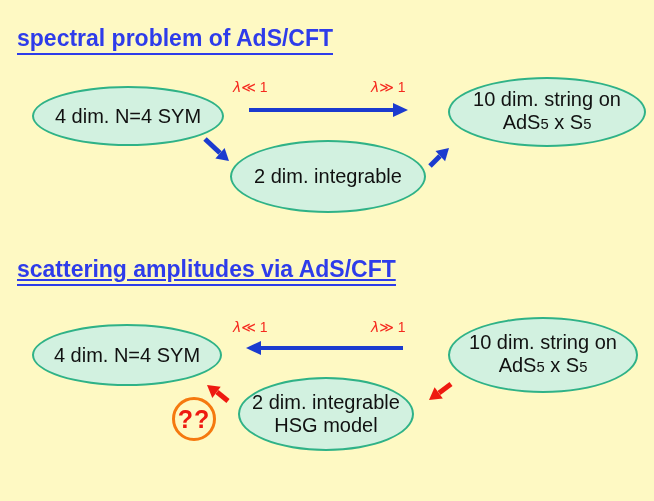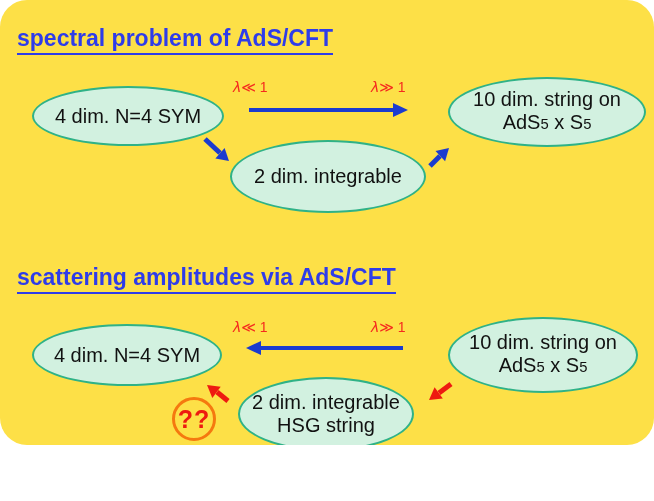--- a/index.html
+++ b/index.html
@@ -1,37 +1,36 @@
 <!DOCTYPE html>
 <html><head>
 <meta charset="utf-8">
 <style>
   html, body { margin: 0; padding: 0; background: #ffffff; }
   .slide {
     position: relative;
     width: 654px;
-    height: 445px;
-    background: #fde047;
+    height: 501px;
+    background: #fef9c3;
     font-family: "Liberation Sans", "DejaVu Sans", sans-serif;
     overflow: hidden;
-    border-radius: 27px;
   }
   .heading {
     position: absolute;
     margin: 0;
     font-size: 23px;
     font-weight: 600;
     color: #2e3cea;
     border-bottom: 2px solid #2e3cea;
     padding-bottom: 1px;
     letter-spacing: 0px;
     white-space: nowrap;
   }
   .heading.h1 { left: 17px; top: 25px; }
-  .heading.h2 { left: 17px; top: 264px; }
+  .heading.h2 { left: 17px; top: 256px; text-decoration: underline; }
   .ellipse {
     position: absolute;
     background: #d2f1e0;
     border: 2px solid #2fb287;
     border-radius: 50%;
     display: flex;
     align-items: center;
     justify-content: center;
     text-align: center;
     color: #111111;
@@ -117,21 +116,21 @@
   <div class="ellipse e-r2">
     <span>
       <span>10 dim. string on</span><br>
       <span>AdS</span><span class="sub5">5</span><span>&nbsp;x&nbsp;S</span><span class="sub5">5</span>
     </span>
   </div>
 
   <div class="ellipse e-m2">
     <span>
       <span>2 dim. integrable</span><br>
-      <span>HSG string</span>
+      <span>HSG model</span>
     </span>
   </div>
 
   <div class="q-circle">
     <span>??</span>
   </div>
 
   <svg class="arrows" width="654" height="501" viewBox="0 0 654 501">
 
     <g>

